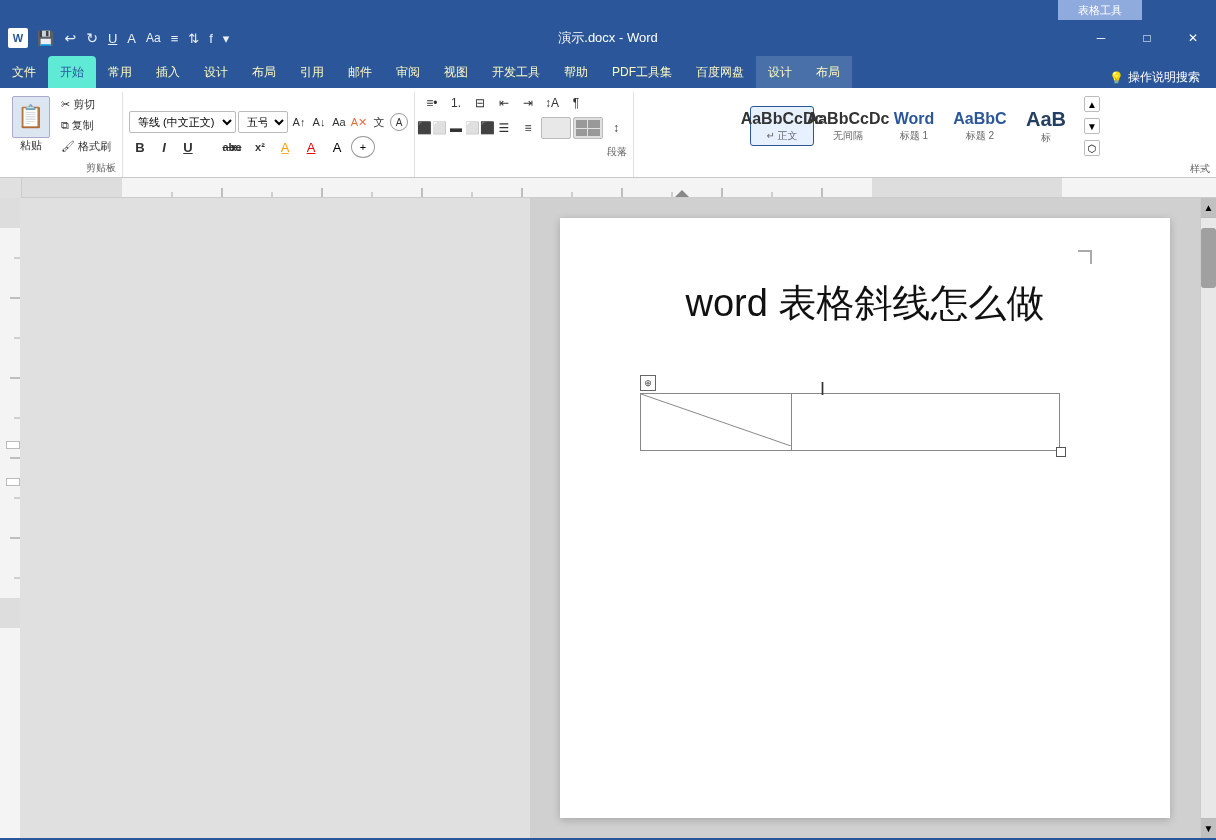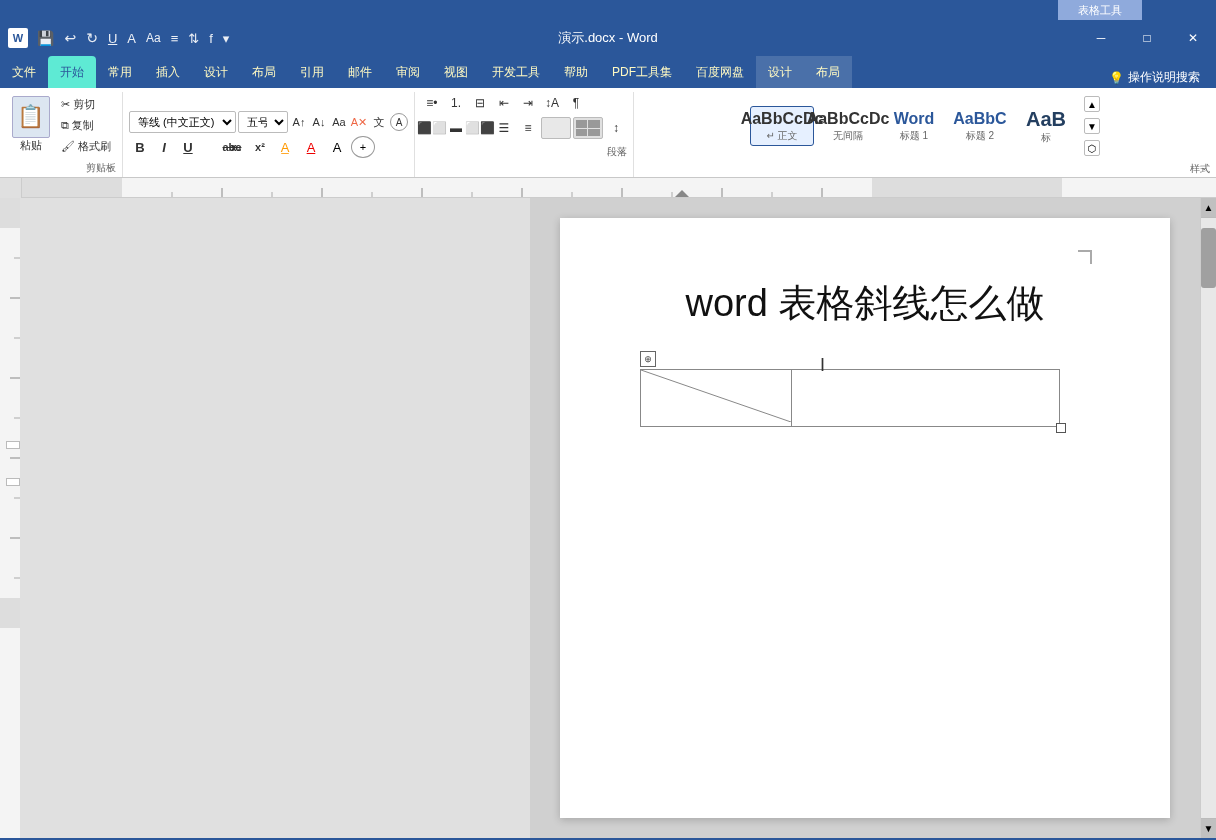--- a/index.html
+++ b/index.html
@@ -535,21 +535,21 @@
       <div style="position:absolute; left:6px; top:280px; width:14px; height:8px; background:#fff; border:1px solid #bbb;"></div>
     </div>
 
     <div class="doc-area" style="background:#d0d0d0; padding: 20px 30px;">
       <div class="page" style="width:680px; min-height:580px; background:white; padding:60px 80px; box-shadow:0 2px 8px rgba(0,0,0,0.2); position:relative;">
         
         
         <div style="position:absolute; top:32px; right:78px; width:14px; height:14px; border-top:2px solid #aaa; border-right:2px solid #aaa;"></div>
 
         
-        <div style="text-align:center; margin-bottom:40px;">
+        <div style="text-align:center; margin-bottom:64px;">
           <h1 style="font-size:38px; font-weight:normal; font-family:'Microsoft YaHei',SimHei,sans-serif; color:#111;">word 表格斜线怎么做</h1>
         </div>
 
         
         <div style="position:relative; display:inline-block;">
           
           <div style="position:absolute; top:-18px; left:0; width:16px; height:16px; border:1px solid #666; background:white; display:flex; align-items:center; justify-content:center; font-size:9px; cursor:move; color:#444; z-index:10;">⊕</div>
           
           
           <div style="position:absolute; top:-14px; left:180px; font-size:18px; color:#333; font-style:normal; pointer-events:none; z-index:20;">I</div>

